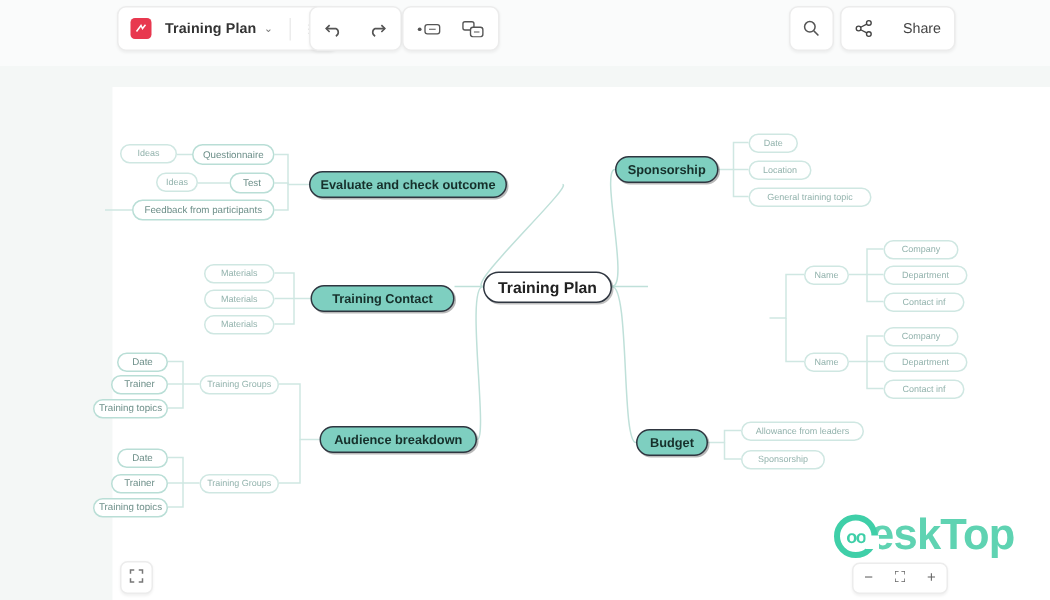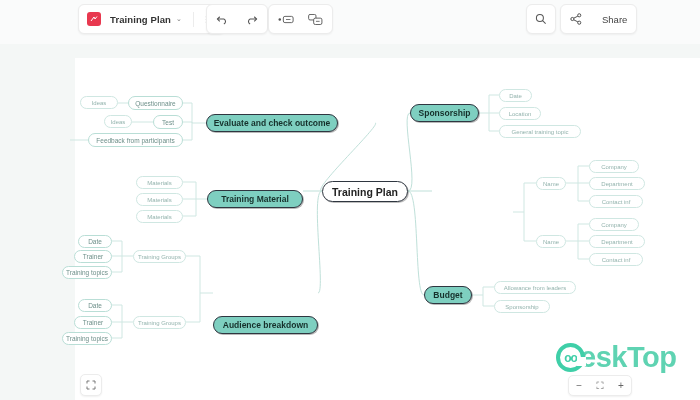--- a/index.html
+++ b/index.html
@@ -247,24 +247,24 @@
 
 <div class="node node-root" style="left:322px;top:181px;width:86px;height:21px;">
   <span>Training Plan</span>
 </div>
 
 <div class="node node-main" style="left:206px;top:114px;width:132px;height:18px;">
   <span>Evaluate and check outcome</span>
 </div>
 
 <div class="node node-main" style="left:207px;top:190px;width:96px;height:18px;">
-  <span>Training Material</span>
-</div>
-
-<div class="node node-main" style="left:213px;top:284px;width:105px;height:18px;margin-top:32px;">
+  <span>Training Contact</span>
+</div>
+
+<div class="node node-main" style="left:213px;top:284px;width:105px;height:18px;">
   <span>Audience breakdown</span>
 </div>
 
 <div class="node node-main" style="left:410px;top:104px;width:69px;height:18px;">
   <span>Sponsorship</span>
 </div>
 
 
 <div class="node node-main" style="left:424px;top:286px;width:48px;height:18px;">
   <span>Budget</span>

